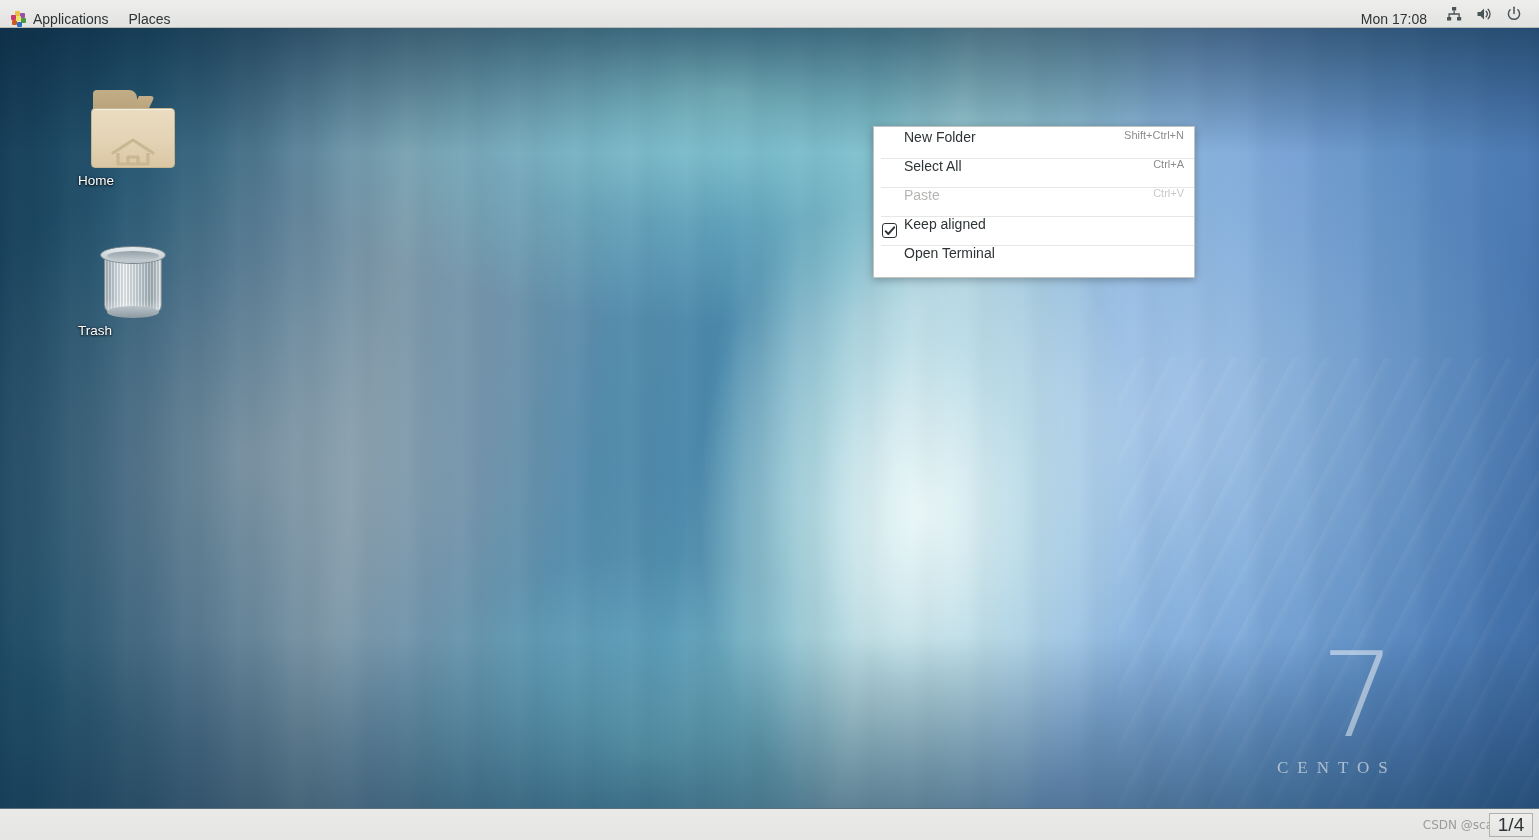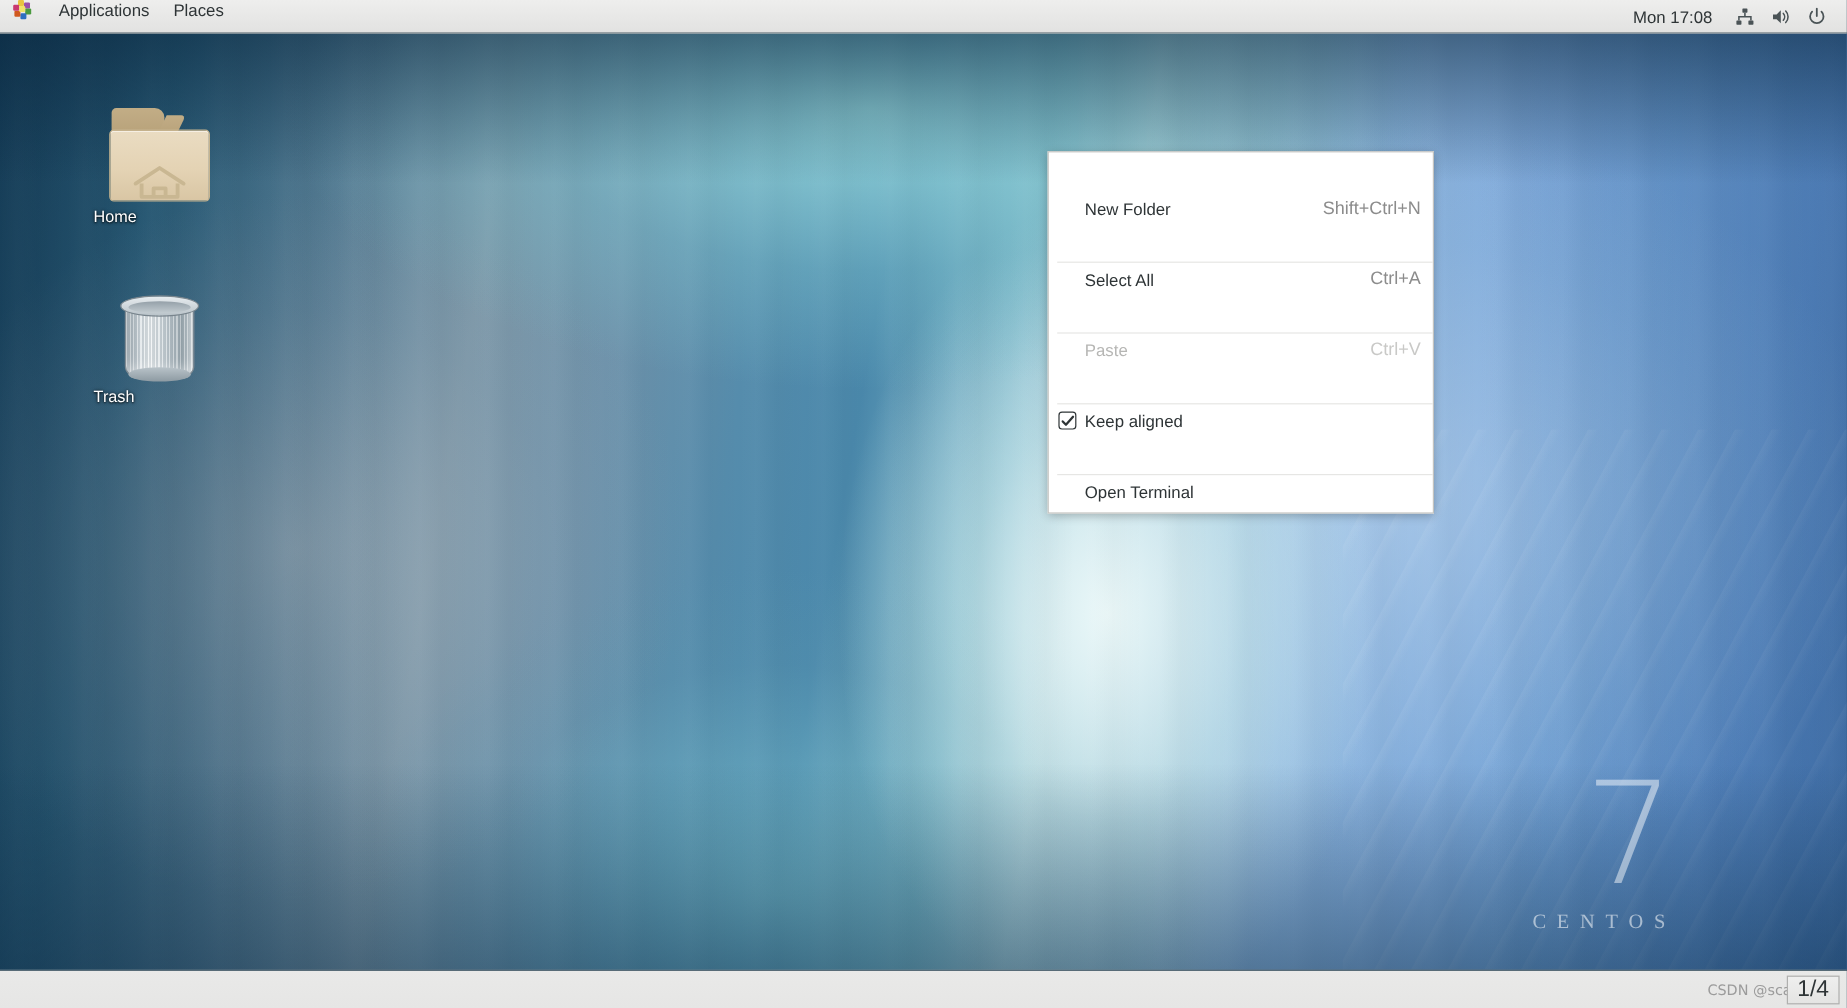--- a/index.html
+++ b/index.html
@@ -69,24 +69,24 @@
 
   
   #top-panel {
     position:absolute; left:0; top:0; width:1539px; height:28px;
     background:linear-gradient(to bottom,#eeeeed 0%,#e8e8e7 50%,#e2e2e1 100%);
     border-bottom:1px solid #b8b8b6;
     display:flex; align-items:center;
     font-size:14px; color:#2e3436;
   }
   .panel-btn {
-    height:27px; display:flex; align-items:flex-start; gap:23px;
+    height:27px; display:flex; align-items:flex-end; gap:7px;
     padding:0 10px; cursor:default; color:#2e3436;
   }
-  #panel-right { margin-left:auto; display:flex; align-items:center; gap:0px; padding-right:10px; }
+  #panel-right { margin-left:auto; display:flex; align-items:flex-end; gap:0px; padding-right:10px; }
   #clock { padding:0 12px; font-size:14px; color:#2e3436; white-space:nowrap; }
   .tray-icon { width:30px; height:27px; display:flex; align-items:center; justify-content:center; }
 
   
   .gfoot { position:relative; width:16px; height:16px; }
   .gfoot i {
     position:absolute; width:5px; height:5px; border-radius:1px; display:block;
   }
 
   
@@ -172,30 +172,30 @@
   #context-menu {
     position:absolute; left:873px; top:126px; width:322px;
     background:#ffffff;
     border:1px solid #c3c3c0;
     box-shadow:0 2px 8px rgba(0,0,0,0.28);
     padding:2px 0 3px 0;
     font-size:14px; color:#2e3436;
   }
   .menu-item {
     position:relative;
-    height:29px; display:flex; align-items:center;
+    height:29px; display:flex; 
     padding:0 10px 0 30px;
-    cursor:default; white-space:nowrap;margin-top:30px;
+    cursor:default; white-space:nowrap;
   }
   .menu-item.has-sep:before {
     content:''; position:absolute; left:7px; right:0; top:0; height:1px;
     background:#e6e6e4;
   }
   .menu-item .mlabel { flex:1; }
-  .menu-item .maccel { color:#8c8c8c; font-size:15px; padding-left:26px; }
+  .menu-item .maccel { color:#8c8c8c; font-size:11px; padding-left:26px; }
   .menu-item.disabled .mlabel { color:#b6b6b4; }
   .menu-item.disabled .maccel { color:#c9c9c7; }
   .menu-check {
     position:absolute; left:8px; top:7px;
     width:15px; height:15px; border:1px solid #2e3436; border-radius:3px;
     background:#fff;
     display:flex; align-items:center; justify-content:center;
   }
 </style>
 </head>

